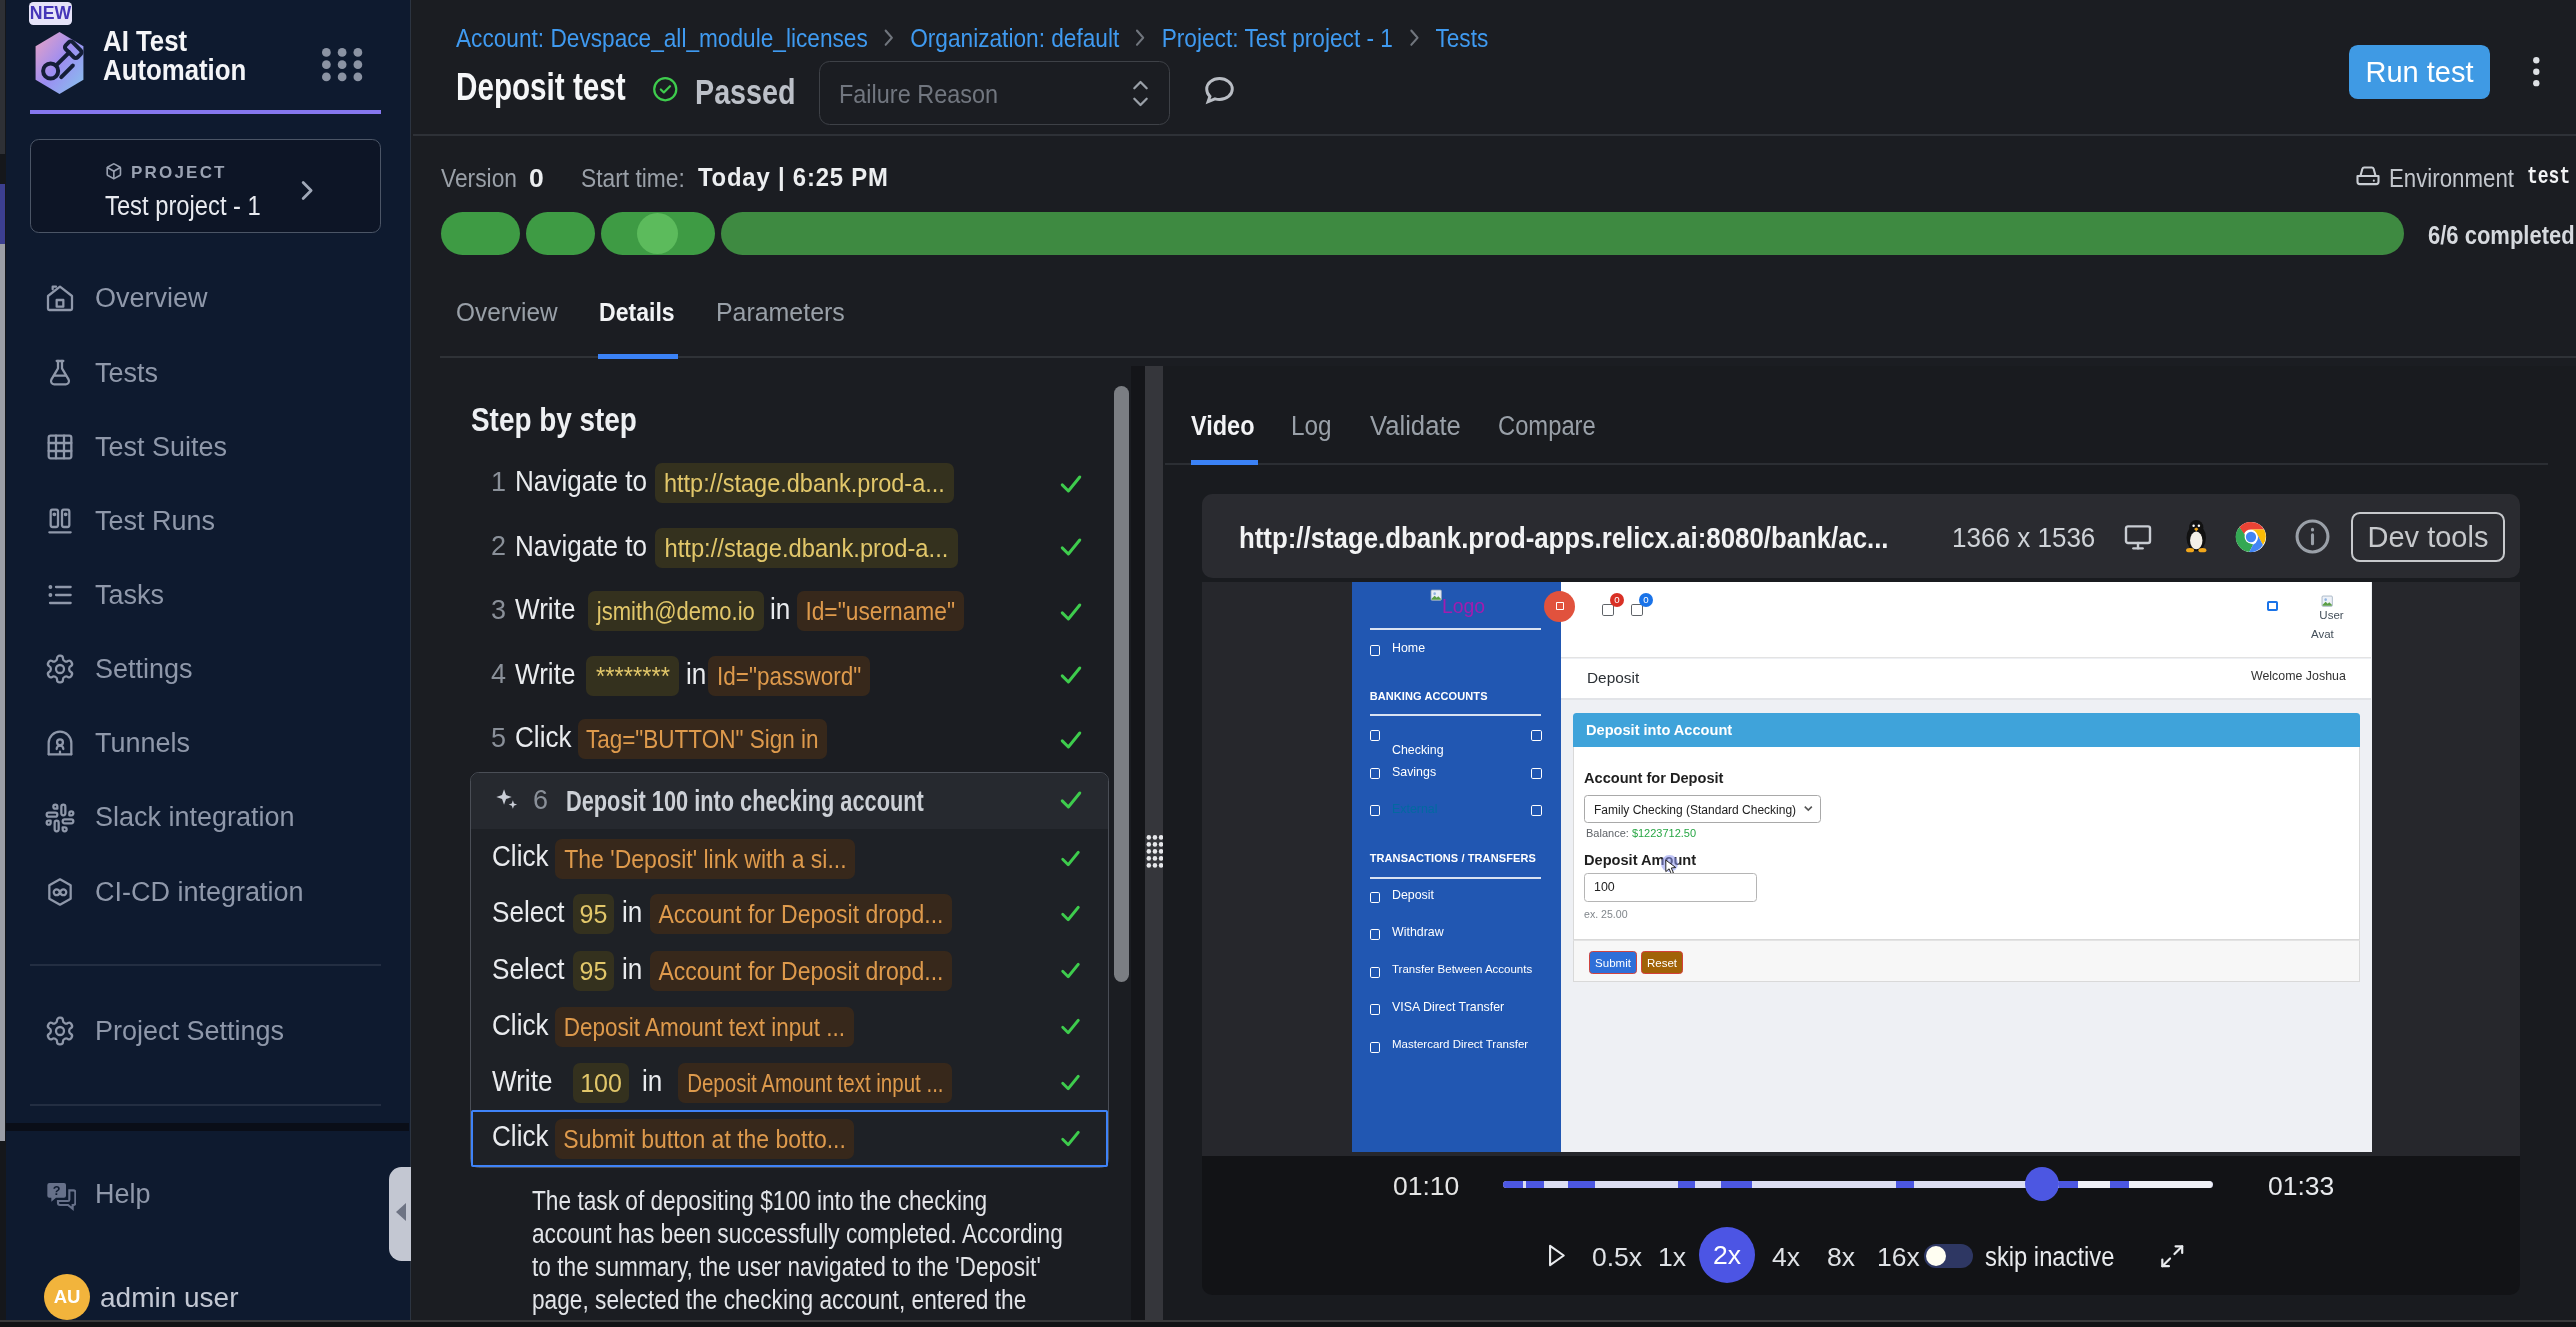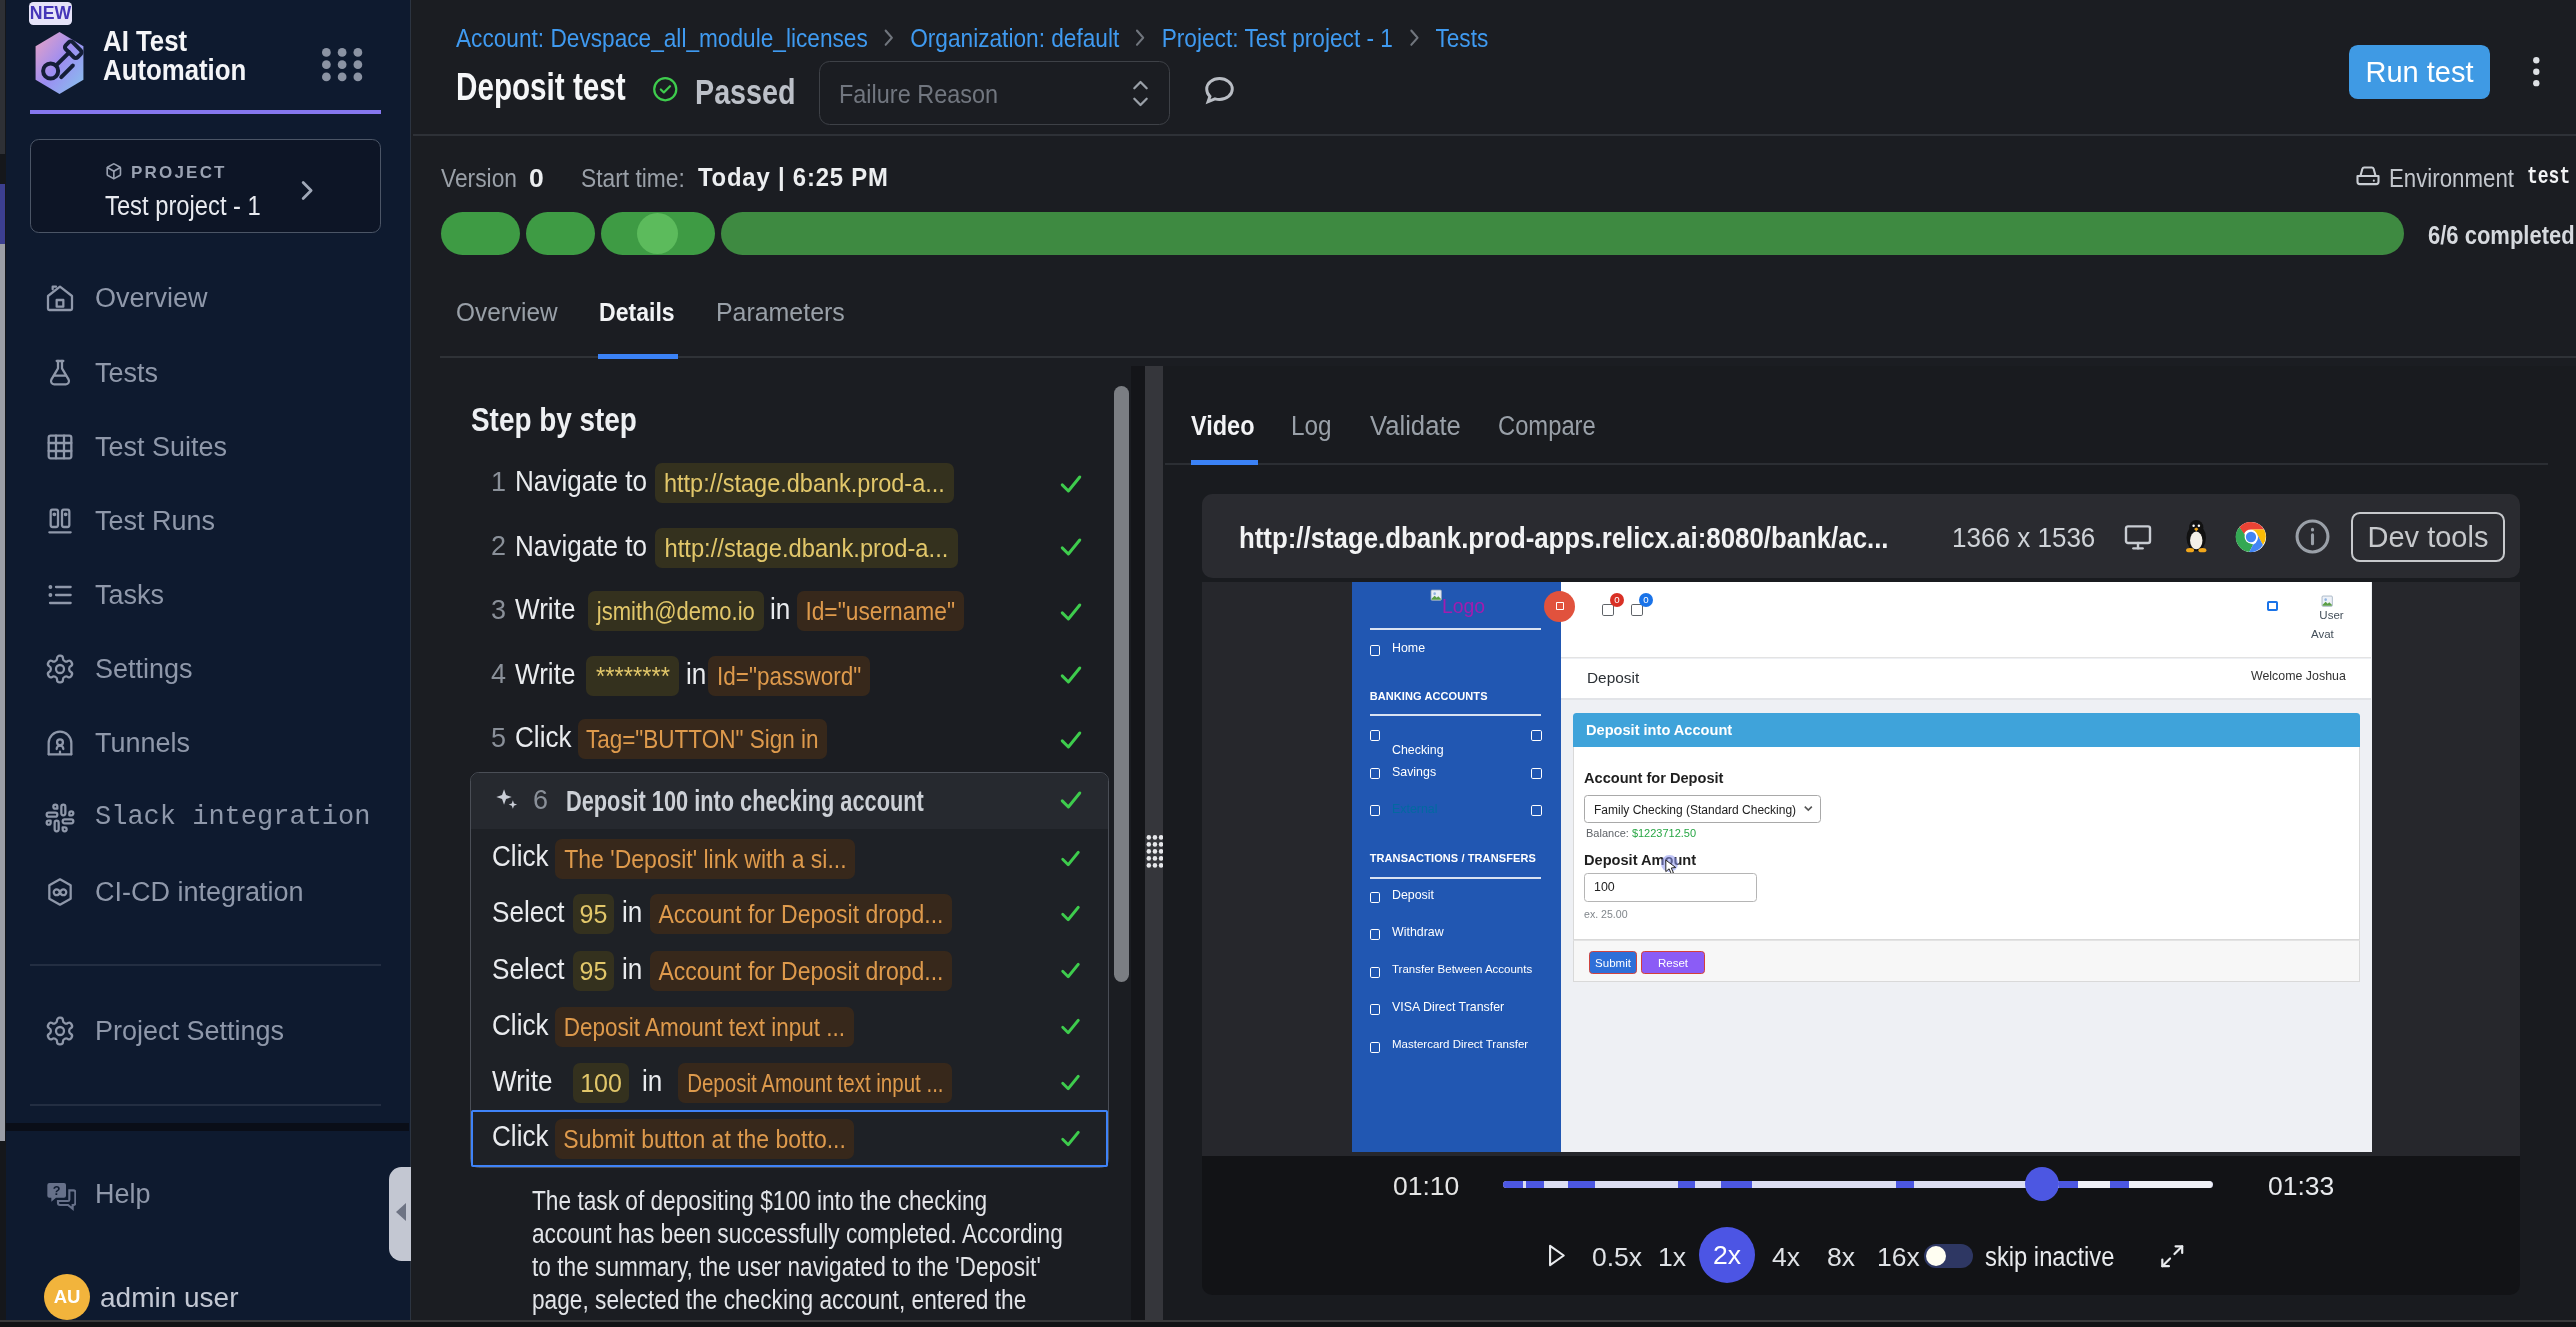--- a/index.html
+++ b/index.html
@@ -155,21 +155,21 @@
         <path d="M14.5 10c-.83 0-1.5-.67-1.5-1.5v-5c0-.83.67-1.5 1.5-1.5s1.5.67 1.5 1.5v5c0 .83-.67 1.5-1.5 1.5z"></path>
         <path d="M20.5 10H19V8.5c0-.83.67-1.5 1.5-1.5s1.5.67 1.5 1.5-.67 1.5-1.5 1.5z"></path>
         <path d="M9.5 14c.83 0 1.5.67 1.5 1.5v5c0 .83-.67 1.5-1.5 1.5S8 21.33 8 20.5v-5c0-.83.67-1.5 1.5-1.5z"></path>
         <path d="M3.5 14H5v1.5c0 .83-.67 1.5-1.5 1.5S2 16.33 2 15.5 2.67 14 3.5 14z"></path>
         <path d="M14 14.5c0-.83.67-1.5 1.5-1.5h5c.83 0 1.5.67 1.5 1.5s-.67 1.5-1.5 1.5h-5c-.83 0-1.5-.67-1.5-1.5z"></path>
         <path d="M14 20.5V19h1.5c.83 0 1.5.67 1.5 1.5s-.67 1.5-1.5 1.5-1.5-.67-1.5-1.5z"></path>
         <path d="M10 9.5C10 8.67 9.33 8 8.5 8h-5C2.67 8 2 8.67 2 9.5S2.67 11 3.5 11h5c.83 0 1.5-.67 1.5-1.5z"></path>
         <path d="M10 3.5V5H8.5C7.67 5 7 4.33 7 3.5S7.67 2 8.5 2 10 2.67 10 3.5z"></path>
       </svg>
 </div>
-<div class="abs" style="left:95px;top:802px;font-size:27px;color:#8f98aa;font-family:Liberation Mono, monospace;">Slack integration</div>
+<div class="abs" style="left:95px;top:802px;font-size:27px;color:#8f98aa;">Slack integration</div>
 
 <div class="abs" style="left:44px;top:876px;">
 <svg width="32" height="32" viewBox="0 0 24 24" fill="none" stroke="#8f98aa" stroke-width="1.7" stroke-linecap="round" stroke-linejoin="round">
         <path d="M12 2.5 L20 7 V17 L12 21.5 L4 17 V7 Z"></path>
         <path d="M9.5 10 a2.2 2.2 0 1 0 0 4.4 c1.3 0 2-.9 2.5-2.2 s1.2-2.2 2.5-2.2 a2.2 2.2 0 1 1 0 4.4 c-1.3 0-2-.9-2.5-2.2 s-1.2-2.2-2.5-2.2z"></path>
       </svg>
 </div>
 <div class="abs" style="left:95px;top:877px;font-size:27px;color:#8f98aa;">CI-CD integration</div>
 
 <div class="abs" style="left:30px;top:964px;width:351px;height:1.8px;background:#232e42;"></div>
@@ -564,21 +564,21 @@
   <div class="abs" style="left:309px;top:273px;width:17px;height:17px;border-radius:50%;background:rgba(140,150,240,0.55);"></div>
   <svg class="abs" style="left:313px;top:277px;" width="13.2" height="17" viewBox="0 0 16 20">
         <path d="M1 1 l0 14 4-3.4 2.6 6 2.6-1.2 -2.6-5.8 5.4-.6Z" fill="#fff" stroke="#222" stroke-width="1.2"></path>
       </svg>
   <div class="abs" style="left:232px;top:291px;width:173px;height:29px;border:0.9px solid #b5b5b5;border-radius:3.5px;background:#fff;"></div>
   <div class="abs" style="left:242px;top:298px;font-size:12.4px;color:#222;">100</div>
   <div class="abs" style="left:232px;top:326px;font-size:10.6px;color:#80868b;">ex. 25.00</div>
 
   <div class="abs" style="left:221px;top:358px;width:787px;height:42px;background:#f7f7f7;border:0.9px solid #d9d9d9;border-top:0.9px solid #e3e3e3;"></div>
   <div class="abs" style="left:237px;top:369px;width:48px;height:23px;background:#2e6fd8;border:1.8px solid #cf4440;border-radius:3.5px;color:#fff;font-size:11.5px;display:flex;align-items:center;justify-content:center;">Submit</div>
-  <div class="abs" style="left:289px;top:369px;width:64px;height:23px;background:#8b5cf6;border:1.8px solid #d43f3a;border-radius:3.5px;color:#fff;font-size:11.5px;display:flex;align-items:center;justify-content:center;">Reset</div>
+  <div class="abs" style="left:289px;top:369px;width:42px;height:23px;background:#a16207;border:1.8px solid #d43f3a;border-radius:3.5px;color:#fff;font-size:11.5px;display:flex;align-items:center;justify-content:center;">Reset</div>
 </div>
 
 <div class="abs" id="controls" style="left:1202px;top:1156px;width:1318px;height:139px;background:#121316;border-radius:0 0 10.6px 10.6px;"></div>
 <div class="abs" style="left:1393px;top:1171px;font-size:26.5px;color:#e5e5e5;">01:10</div>
 <div class="abs" style="left:1503px;top:1181px;width:710px;height:7px;border-radius:3.5px;background:#dcdef2;"></div>
 <div class="abs" style="left:2077px;top:1181px;width:135px;height:7px;border-radius:0 3.5px 3.5px 0;background:#f0f1f7;"></div>
 <div class="abs" style="left:1503px;top:1181px;width:20px;height:7px;background:#4c57e2;border-radius:3.5px 0 0 3.5px;"></div>
 <div class="abs" style="left:1526px;top:1181px;width:17.7px;height:7px;background:#4c57e2;"></div>
 <div class="abs" style="left:1568px;top:1181px;width:26.5px;height:7px;background:#4c57e2;"></div>
 <div class="abs" style="left:1678px;top:1181px;width:17px;height:7px;background:#4c57e2;"></div>

